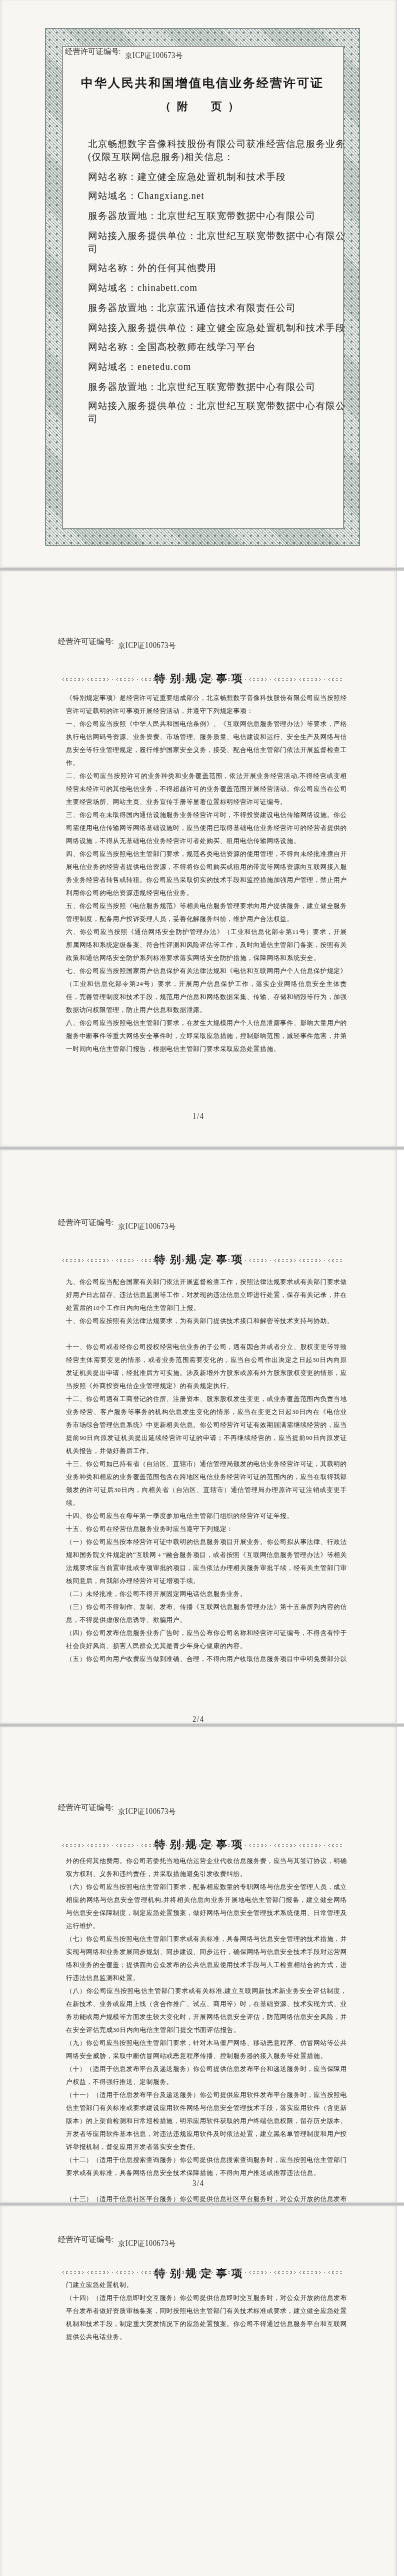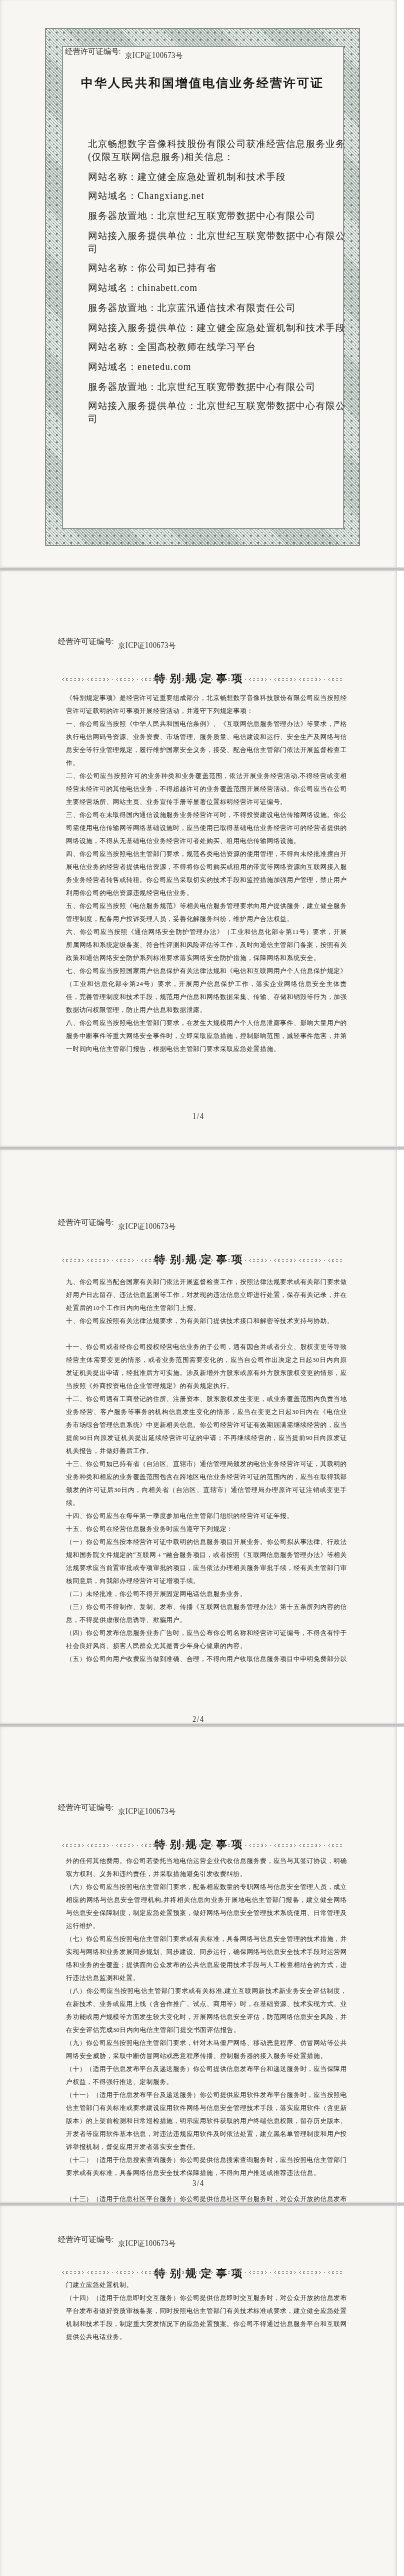--- a/index.html
+++ b/index.html
@@ -65,27 +65,28 @@
 
   <section class="page p1">
     <div class="frame">
       <div class="frame-inner"></div>
     </div>
     <div class="p1-content">
       <div class="hdr">
         <span>经营许可证编号:</span><span class="hnum">京ICP证100673号</span>
       </div>
       <h1 class="cert-title">中华人民共和国增值电信业务经营许可证</h1>
+      <div class="cert-sub">（附　页）</div>
       <div class="body1">
         <p>北京畅想数字音像科技股份有限公司获准经营信息服务业务(仅限互联网信息服务)相关信息：</p>
         <p>网站名称：建立健全应急处置机制和技术手段</p>
         <p>网站域名：Changxiang.net</p>
         <p>服务器放置地：北京世纪互联宽带数据中心有限公司</p>
         <p>网站接入服务提供单位：北京世纪互联宽带数据中心有限公司</p>
-        <p>网站名称：你公司如已持有省</p>
+        <p>网站名称：外的任何其他费用</p>
         <p>网站域名：chinabett.com</p>
         <p>服务器放置地：北京蓝汛通信技术有限责任公司</p>
         <p>网站接入服务提供单位：建立健全应急处置机制和技术手段</p>
         <p>网站名称：全国高校教师在线学习平台</p>
         <p>网站域名：enetedu.com</p>
         <p>服务器放置地：北京世纪互联宽带数据中心有限公司</p>
         <p>网站接入服务提供单位：北京世纪互联宽带数据中心有限公司</p>
       </div>
     </div>
   </section>

